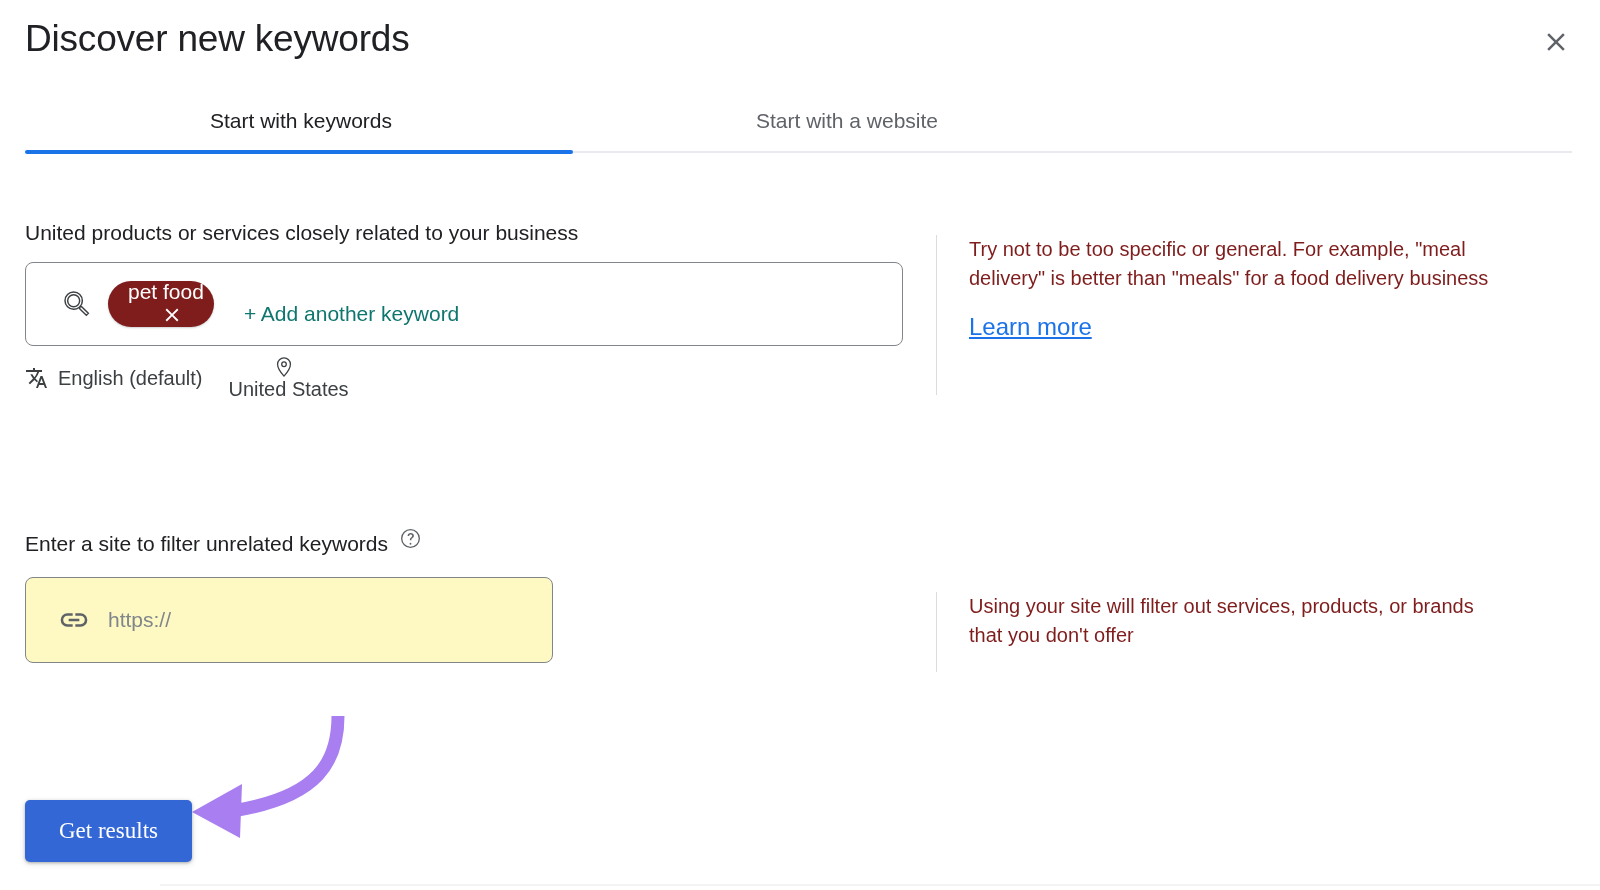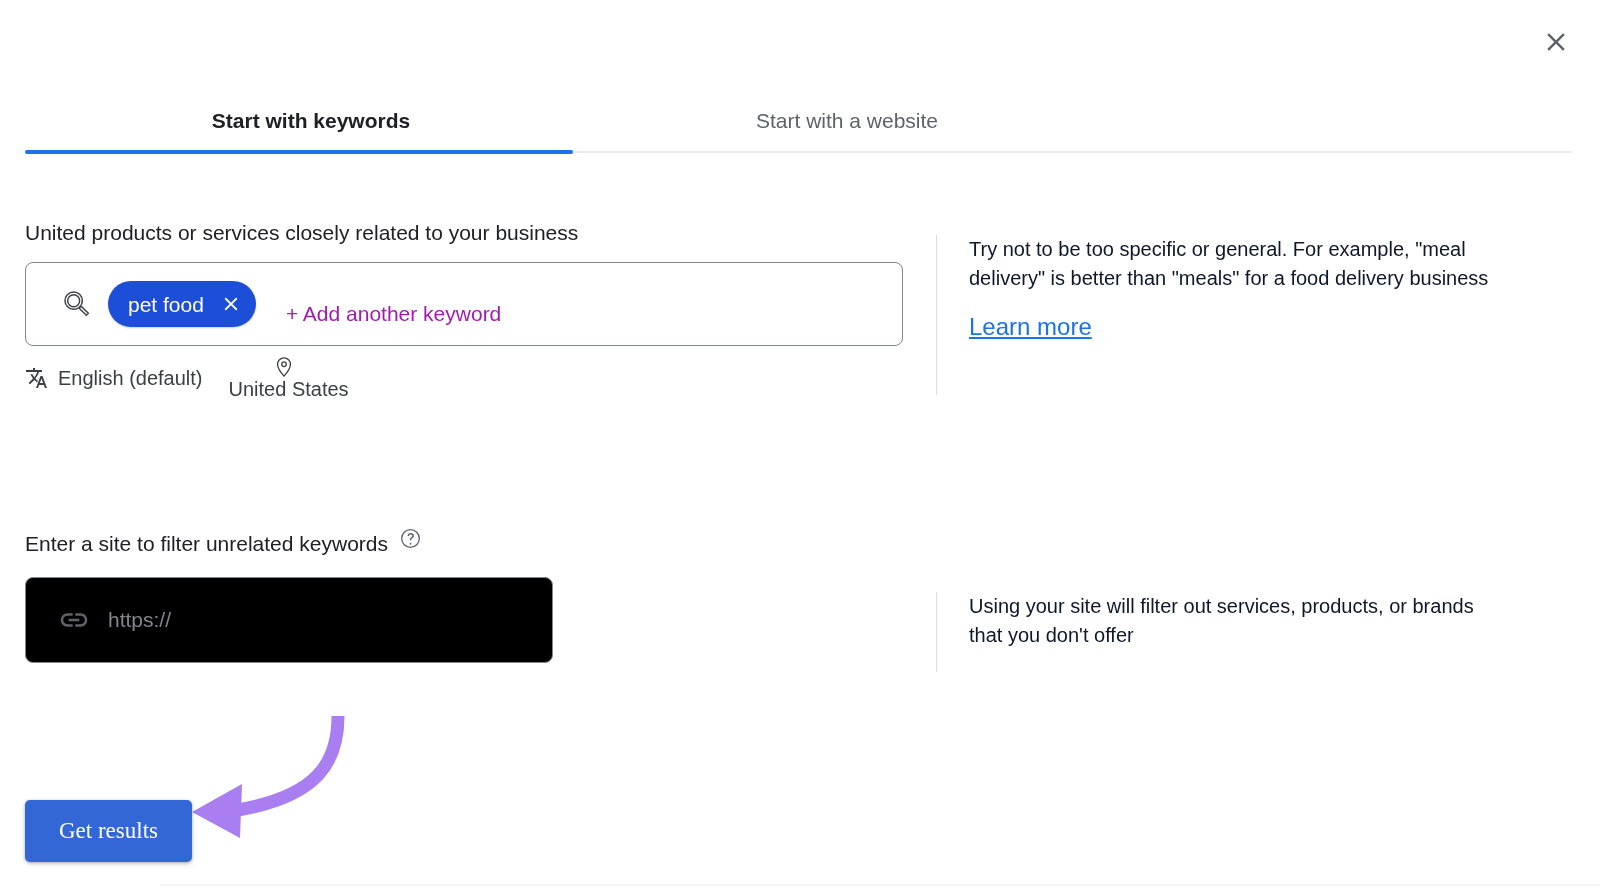--- a/index.html
+++ b/index.html
@@ -75,24 +75,24 @@
     align-items: center;
     justify-content: center;
     font-size: 21px;
     cursor: pointer;
     background: transparent;
     border: none;
     padding: 0;
     font-family: "Liberation Sans", sans-serif;
   }
   .tab-keywords {
-    left: 37px;
+    left: 27px;
     width: 548px;
     color: #202124;
-    font-weight: bold;
+    font-weight: normal;
     justify-content: center;
   }
   .tab-website {
     left: 573px;
     width: 548px;
     color: #5f6368;
     font-weight: 400;
   }
   .tab-active-indicator {
     position: absolute;
@@ -143,43 +143,44 @@
     margin-right: 14px;
     flex: 0 0 auto;
     display: flex;
     align-items: center;
     justify-content: center;
   }
   .keyword-chip {
     display: inline-flex;
     align-items: center;
     height: 46px;
-    background: #1d4ed8;
+    background: #7f1d1d;
     color: #ffffff;
     border-radius: 23px;
     padding: 0 10px 0 20px;
     font-size: 21px;
     margin-right: 14px;
     white-space: nowrap;
     box-shadow: 0 1px 2px rgba(60,64,67,0.25);
     cursor: default;
+    flex-direction: column;
   }
   .chip-label { line-height: 1; }
   .chip-remove {
     width: 30px;
     height: 30px;
     margin-left: 12px;
     display: flex;
     align-items: center;
     justify-content: center;
     cursor: pointer;
   }
   .keyword-placeholder {
     font-size: 21px;
-    color: #a21caf;
+    color: #0f766e;
     white-space: nowrap;
     padding-left: 16px;
     margin-top: 20px;
   }
 
   .meta-row {
     position: absolute;
     left: 25px;
     top: 158px;
     display: flex;
@@ -219,21 +220,21 @@
   }
   .hint-site {
     left: 936px;
     top: 592px;
     width: 560px;
     height: 80px;
   }
   .hint-text {
     font-size: 20px;
     line-height: 29px;
-    color: #0f172a;
+    color: #7f1d1d;
     margin: 0;
   }
   .learn-more-link {
     display: inline-block;
     margin-top: 20px;
     font-size: 24px;
     color: #1a73e8;
     text-decoration: underline;
     cursor: pointer;
   }
@@ -262,21 +263,21 @@
   }
   .site-input-box {
     position: absolute;
     left: 25px;
     top: 57px;
     width: 528px;
     height: 86px;
     box-sizing: border-box;
     border: 1px solid #80868b;
     border-radius: 8px;
-    background: #000000;
+    background: #fef9c3;
     display: flex;
     align-items: center;
     padding: 0 16px;
     cursor: text;
   }
   .link-icon-wrap {
     width: 36px;
     height: 36px;
     margin-left: 14px;
     margin-right: 16px;
@@ -328,20 +329,21 @@
     top: 884px;
     width: 1440px;
     height: 2px;
     background: #f1f3f4;
   }
 </style>
 </head>
 <body>
 
 <div class="dialog-header">
+  <div class="page-title">Discover new keywords</div>
   <button class="close-button" aria-label="Close">
     <span>
       <svg width="30" height="30" viewBox="0 0 24 24" aria-hidden="true">
         <path d="M19 6.41 17.59 5 12 10.59 6.41 5 5 6.41 10.59 12 5 17.59 6.41 19 12 13.41 17.59 19 19 17.59 13.41 12z" fill="#5f6368"></path>
       </svg>
     </span>
   </button>
 </div>
 
 <div class="tab-bar">

